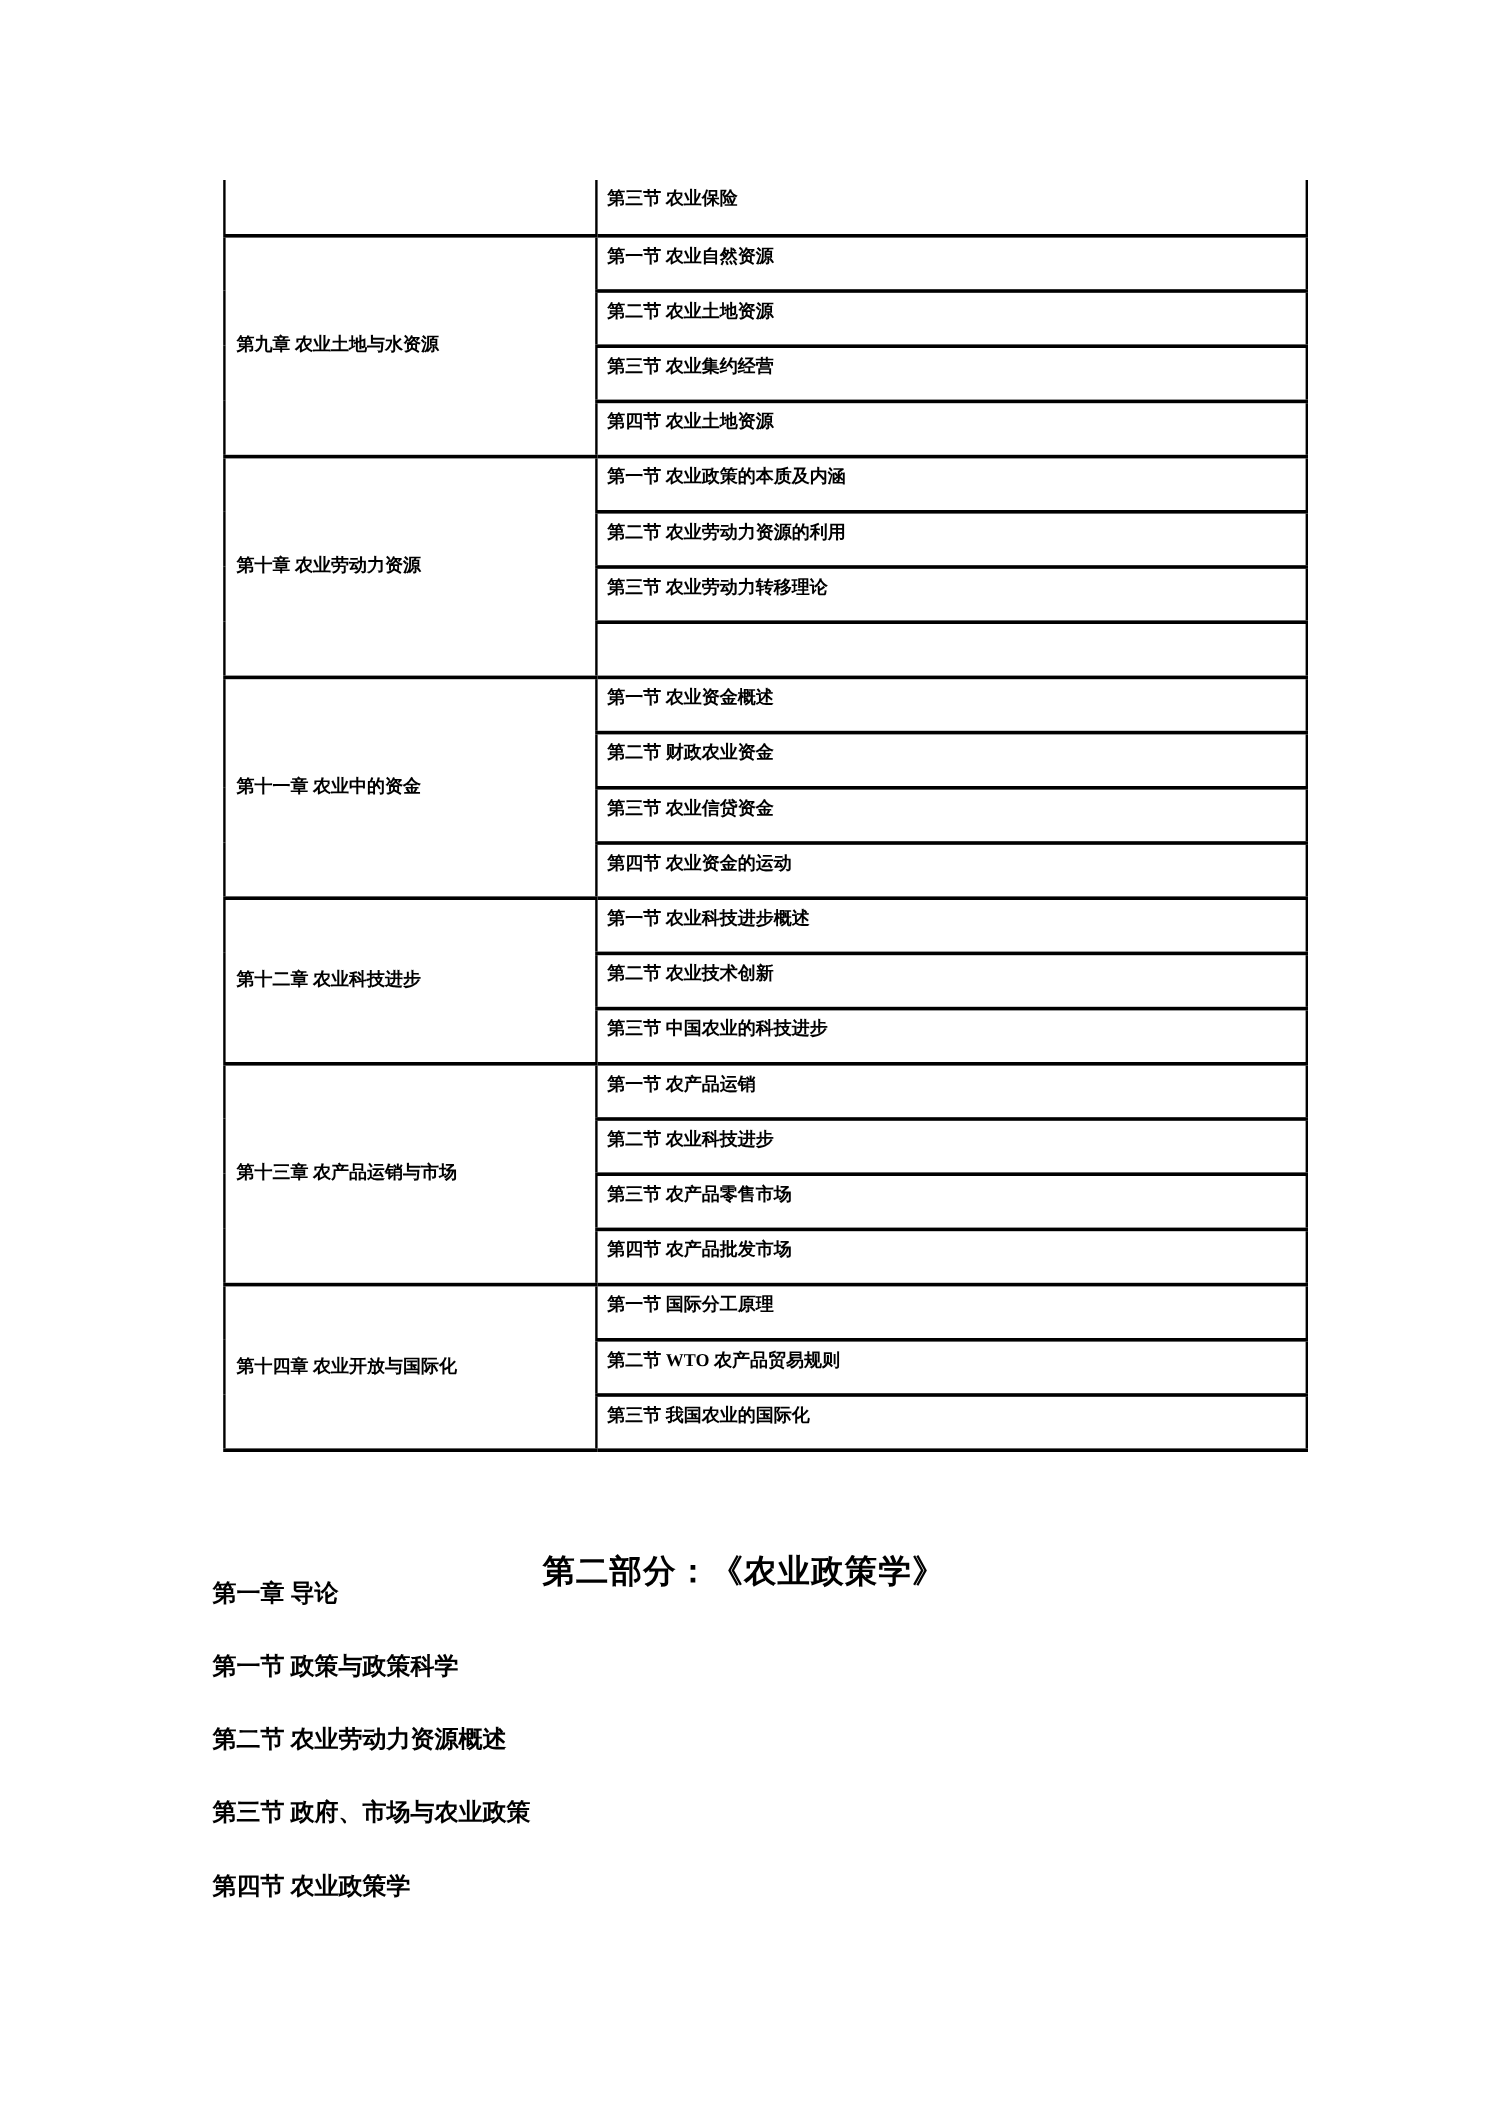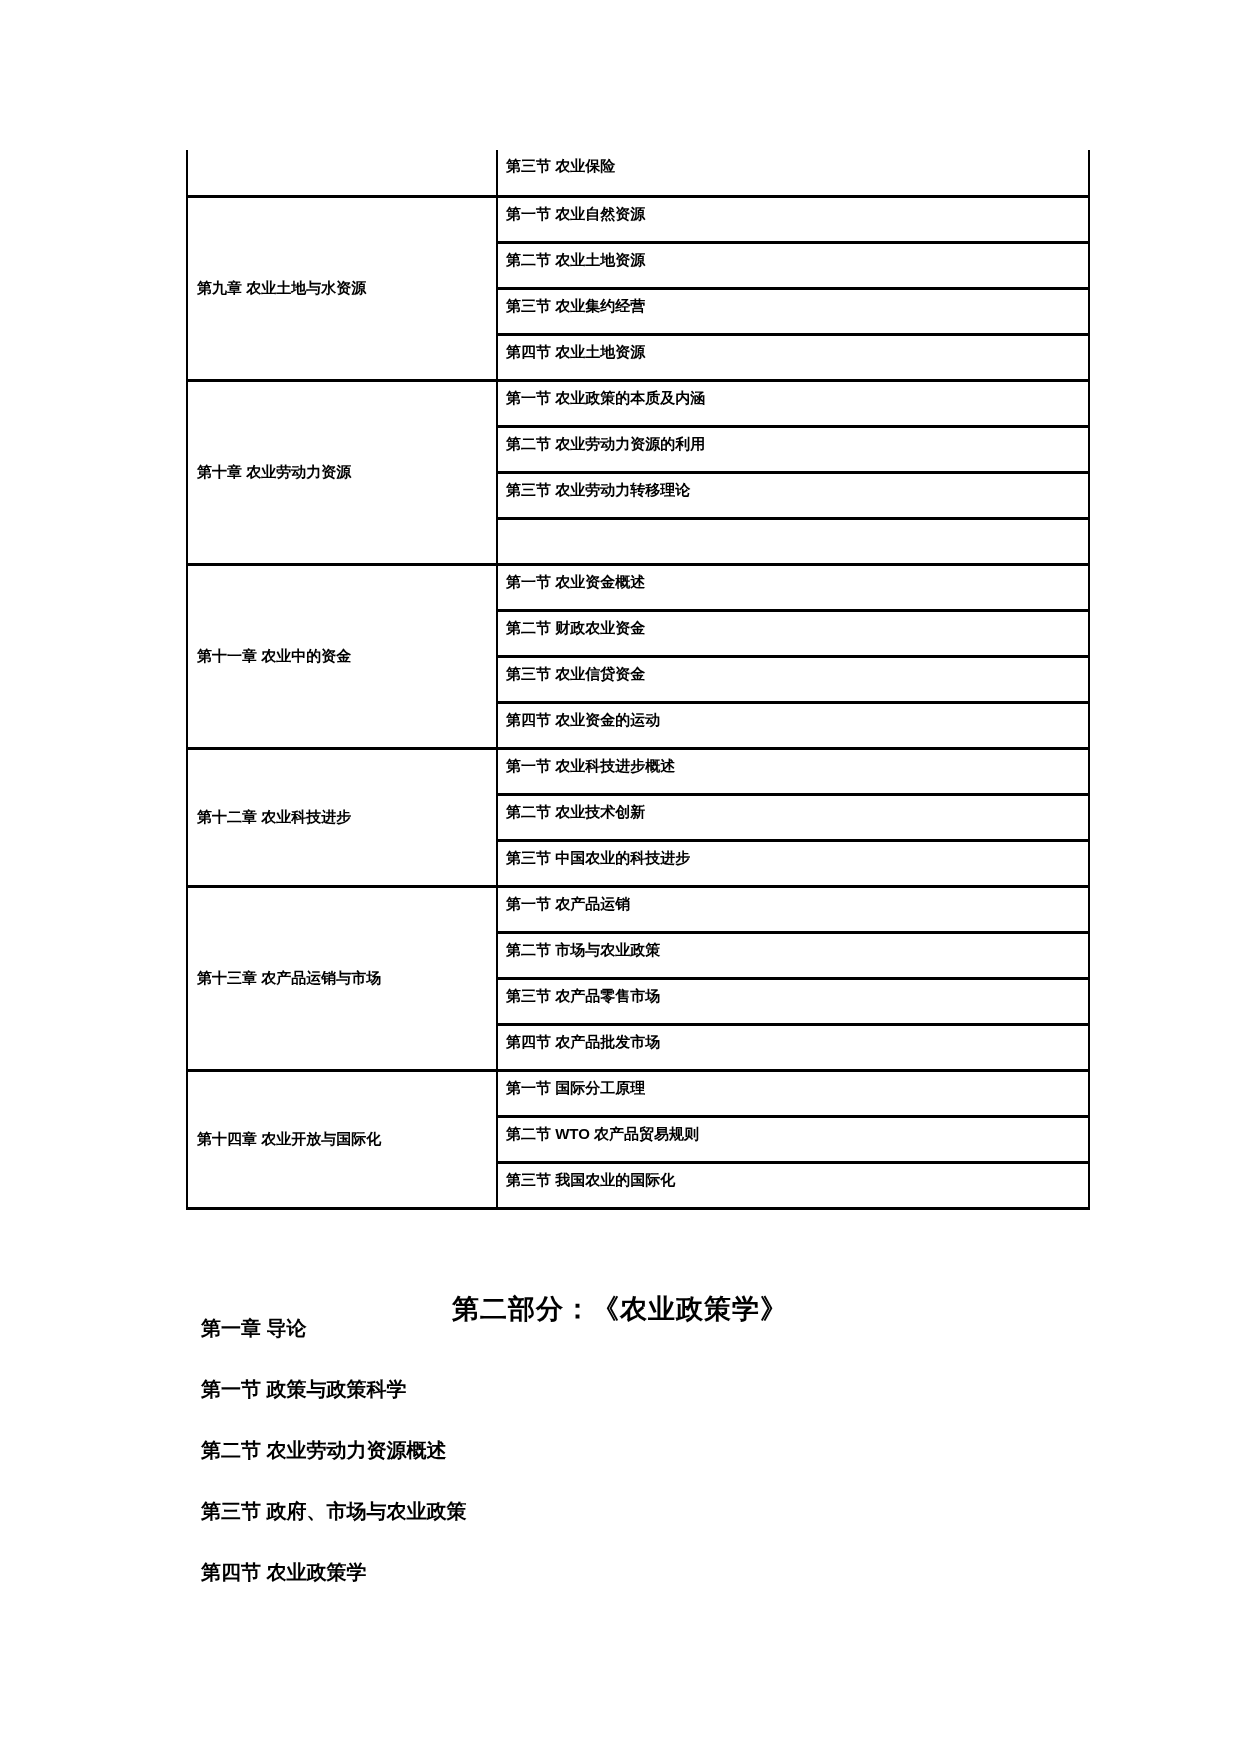--- a/index.html
+++ b/index.html
@@ -2,21 +2,21 @@
 <html><head>
 <meta charset="utf-8">
 <style>
   html, body { margin: 0; padding: 0; background: #ffffff; }
   .page {
     position: relative;
     width: 1240px;
     height: 1754px;
     background: #ffffff;
     color: #000000;
-    font-family: Liberation Sans, sans-serif;
+    font-family: Liberation Serif, serif;
     overflow: hidden;
   }
   table.outline {
     position: absolute;
     left: 186px;
     top: 150px;
     width: 902px;
     border-collapse: collapse;
     table-layout: fixed;
   }
@@ -53,21 +53,20 @@
     position: absolute;
     left: 177px;
     top: 1318px;
   }
   .toc-item {
     font-size: 20px;
     font-weight: 700;
     line-height: 21px;
     margin-bottom: 40px;
     white-space: pre;
-    margin-left: 24px;
   }
 </style>
 </head>
 <body>
 
 <div class="page">
 
   <table class="outline">
     <colgroup>
       <col style="width:310px">
@@ -131,21 +130,21 @@
       </tr>
       <tr>
         <td class="sec">第三节 中国农业的科技进步</td>
       </tr>
 
       <tr>
         <td class="ch" rowspan="4">第十三章 农产品运销与市场</td>
         <td class="sec">第一节 农产品运销</td>
       </tr>
       <tr>
-        <td class="sec">第二节 市场与农业政策</td>
+        <td class="sec">第二节 农业科技进步</td>
       </tr>
       <tr>
         <td class="sec">第三节 农产品零售市场</td>
       </tr>
       <tr>
         <td class="sec">第四节 农产品批发市场</td>
       </tr>
 
       <tr>
         <td class="ch" rowspan="3">第十四章 农业开放与国际化</td>

